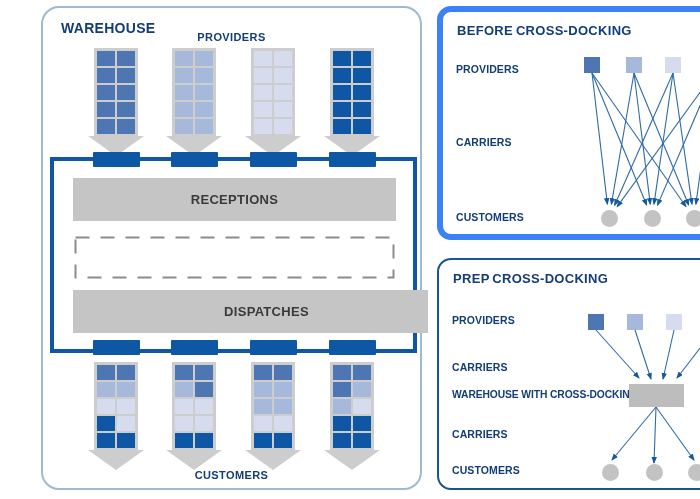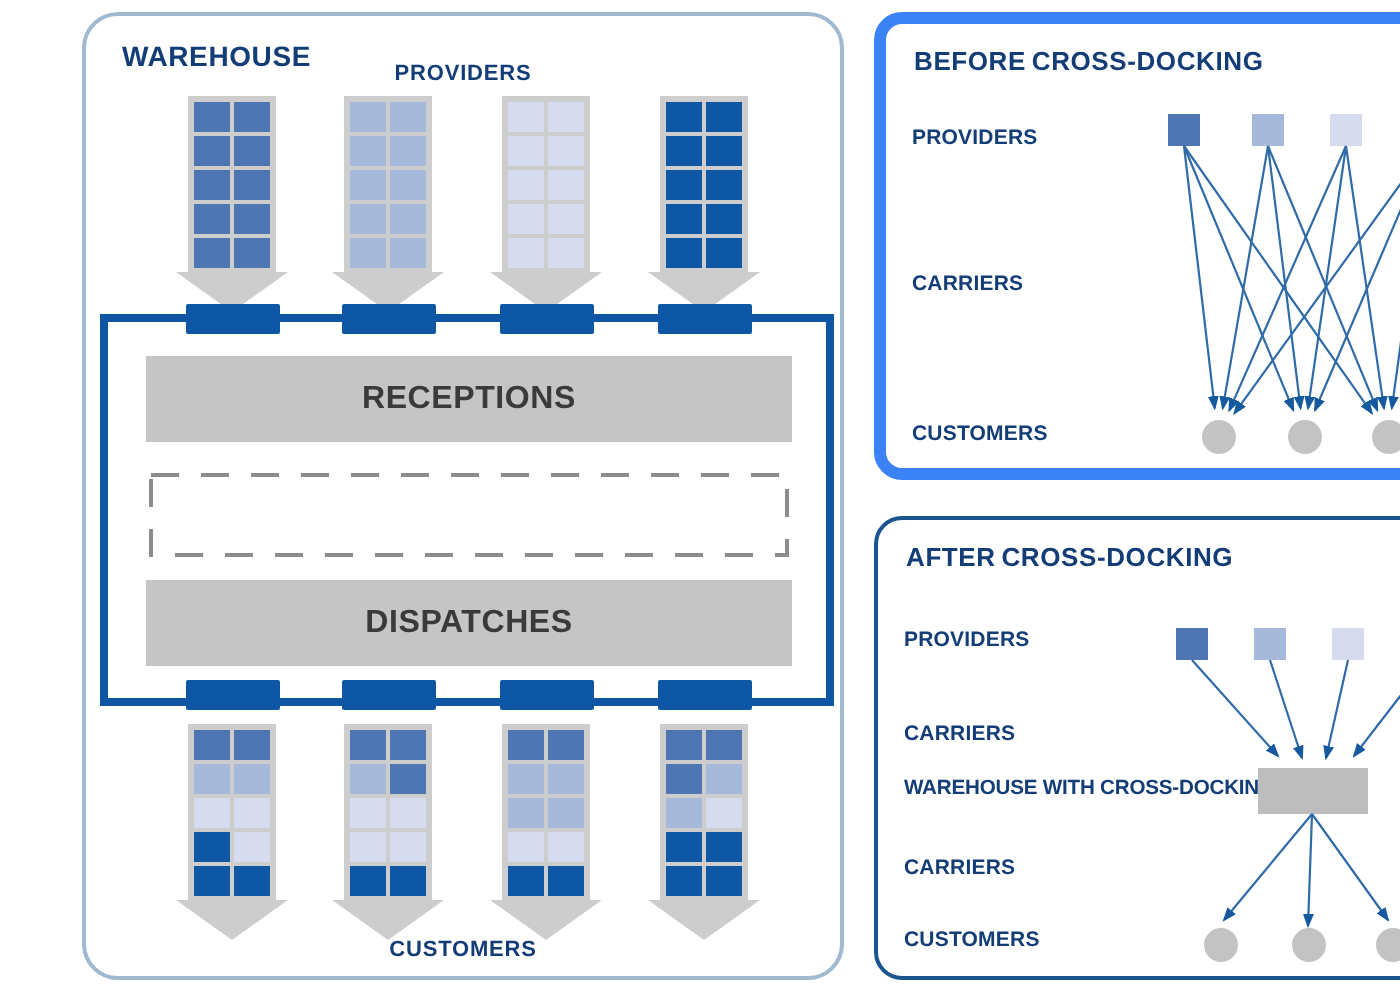--- a/index.html
+++ b/index.html
@@ -13,24 +13,24 @@
                letter-spacing:0.3px;word-spacing:-1px;white-space:nowrap;}
   #warehouse-panel .panel-title{left:18px;top:12px;font-size:14px;}
   .center-label{position:absolute;left:0;right:0;text-align:center;font-weight:bold;font-size:11px;
                 color:#133d76;letter-spacing:0.4px;}
   .side-label{position:absolute;left:13px;font-weight:bold;font-size:10.5px;color:#133d76;
               letter-spacing:0.1px;white-space:nowrap;}
   
   #wh-box{position:absolute;left:7px;top:149px;width:367px;height:196px;box-sizing:border-box;
           border:4px solid #0d57a4;}
   .gray-bar{position:absolute;left:30px;width:323px;height:43px;background:#c5c5c5;
-            display:flex;align-items:center;justify-content:center;font-weight:bold;font-size:16px;
+            display:flex;align-items:center;justify-content:center;font-weight:bold;font-size:13px;
             color:#3a3a3a;letter-spacing:0.3px;word-spacing:-1px;}
   #receptions-bar{top:170px;}
-  #dispatches-bar{top:282px;}
+  #dispatches-bar{top:282px;padding-left:32px;}
   #prep-area{position:absolute;left:31px;top:228px;width:321px;height:43px;
              display:flex;align-items:center;justify-content:center;}
   #prep-area svg{position:absolute;left:0;top:0;}
   #prep-area .prep-text{position:relative;font-weight:bold;font-size:10.5px;color:#3a3a3a;
                         letter-spacing:0.2px;word-spacing:-1px;}
   .dock{position:absolute;width:47px;height:15px;background:#0d57a4;border-radius:1px;}
   
   .truck{position:absolute;width:56px;display:flex;flex-direction:column;align-items:center;}
   .truck-body{width:44px;box-sizing:border-box;background:#cdcdcd;padding:3px;
               display:grid;grid-template-columns:1fr 1fr;gap:2px;}
@@ -235,21 +235,21 @@
         <line x1="230" y1="61" x2="171.65313748787952" y2="193.19211037902298" stroke="#2f6ba6" stroke-width="1.1" marker-end="url(#ah-before)"></line>
         <line x1="230" y1="61" x2="211.00665063981575" y2="192.14455510603406" stroke="#2f6ba6" stroke-width="1.1" marker-end="url(#ah-before)"></line>
         <line x1="230" y1="61" x2="248.99334936018425" y2="192.14455510603406" stroke="#2f6ba6" stroke-width="1.1" marker-end="url(#ah-before)"></line>
         <line x1="271" y1="61" x2="174.2111373701258" y2="194.6608102983977" stroke="#2f6ba6" stroke-width="1.1" marker-end="url(#ah-before)"></line>
         <line x1="271" y1="61" x2="214.50415384213358" y2="193.1273821433973" stroke="#2f6ba6" stroke-width="1.1" marker-end="url(#ah-before)"></line>
         <line x1="271" y1="61" x2="252.91292355991843" y2="192.13130419059135" stroke="#2f6ba6" stroke-width="1.1" marker-end="url(#ah-before)"></line>
       </svg>
   </div>
 
   <div class="panel" id="after-panel">
-    <div class="panel-title">AFTER CROSS-DOCKING</div>
+    <div class="panel-title">PREP CROSS-DOCKING</div>
     <div class="side-label" style="top:54px;">PROVIDERS</div>
     <div class="side-label" style="top:101px;">CARRIERS</div>
     <div class="side-label" style="top:129px;font-size:10.3px;letter-spacing:-0.1px;">WAREHOUSE WITH CROSS-DOCKING</div>
     <div class="side-label" style="top:168px;">CARRIERS</div>
     <div class="side-label" style="top:204px;">CUSTOMERS</div>
     <div class="wh-rect"></div>
     <div id="after-shapes">
         <div class="sq" style="left: 149px; top: 54px; background: rgb(77, 118, 179);"></div>
         <div class="sq" style="left: 188px; top: 54px; background: rgb(166, 185, 218);"></div>
         <div class="sq" style="left: 227px; top: 54px; background: rgb(214, 220, 238);"></div>

